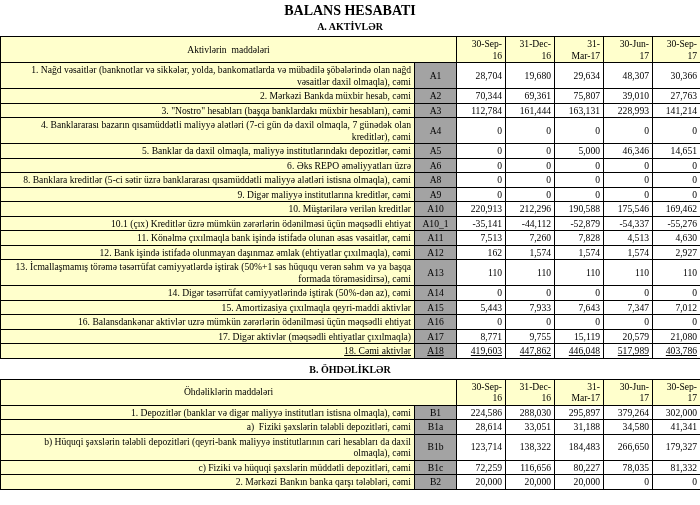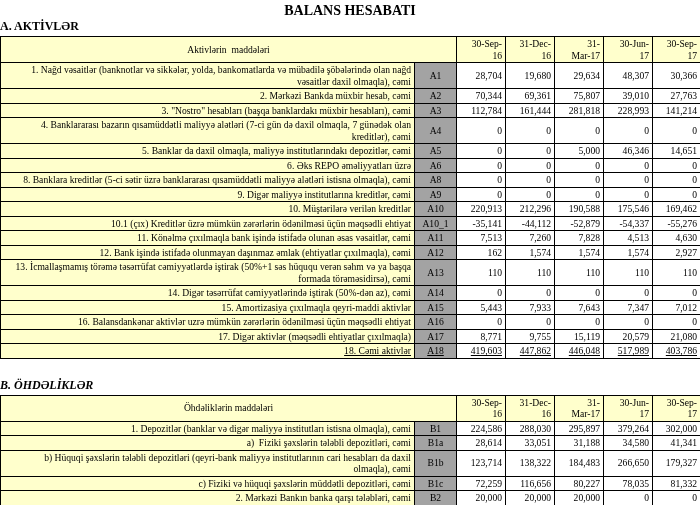--- a/index.html
+++ b/index.html
@@ -8,21 +8,21 @@
     background:#ffffff;
     font-family:"Liberation Serif", serif;
     color:#000;
     overflow:hidden;
   }
   .doc-title {
     text-align:center; font-weight:bold; font-size:14px;
     padding-top:3px; line-height:15px;
   }
   .section-heading {
-    text-align:left; font-weight:bold; font-size:12px;
+    text-align:center; font-weight:bold; font-size:10px;
     line-height:15px; margin:1px 0 2px 0;
   }
   table.balance {
     border-collapse:collapse; table-layout:fixed; width:700px;
   }
   table.balance td, table.balance th {
     border:1px solid #000;
     font-size:9.6px; line-height:11.5px;
     padding:1px 3px;
     vertical-align:middle;
@@ -88,21 +88,21 @@
         <td class="value-cell">69,361</td>
         <td class="value-cell">75,807</td>
         <td class="value-cell">39,010</td>
         <td class="value-cell">27,763</td>
       </tr>
       <tr>
         <td class="label-cell">3. "Nostro" hesabları (başqa banklardakı müxbir hesabları), cəmi</td>
         <td class="code-cell">A3</td>
         <td class="value-cell">112,784</td>
         <td class="value-cell">161,444</td>
-        <td class="value-cell">281,818</td>
+        <td class="value-cell">163,131</td>
         <td class="value-cell">228,993</td>
         <td class="value-cell">141,214</td>
       </tr>
       <tr>
         <td class="label-cell">4. Banklararası bazarın qısamüddətli maliyyə alətləri (7-ci gün də daxil olmaqla, 7 günədək olan kreditlər), cəmi</td>
         <td class="code-cell">A4</td>
         <td class="value-cell">0</td>
         <td class="value-cell">0</td>
         <td class="value-cell">0</td>
         <td class="value-cell">0</td>
@@ -230,21 +230,21 @@
         <td class="code-cell">A18</td>
         <td class="value-cell">419,603</td>
         <td class="value-cell">447,862</td>
         <td class="value-cell">446,048</td>
         <td class="value-cell">517,989</td>
         <td class="value-cell">403,786</td>
       </tr>
     </tbody>
 </table>
 
-<div class="section-heading" style="margin-top:19px;font-style:italic;">B. ÖHDƏLİKLƏR</div>
+<div class="section-heading" style="margin-top:3px;">B. ÖHDƏLİKLƏR</div>
 
 <table class="balance">
   <colgroup>
     <col style="width:414px">
       <col style="width:42px">
     <col style="width:49px">
       <col style="width:49px">
       <col style="width:49px">
       <col style="width:49px">
       <col style="width:48px">

